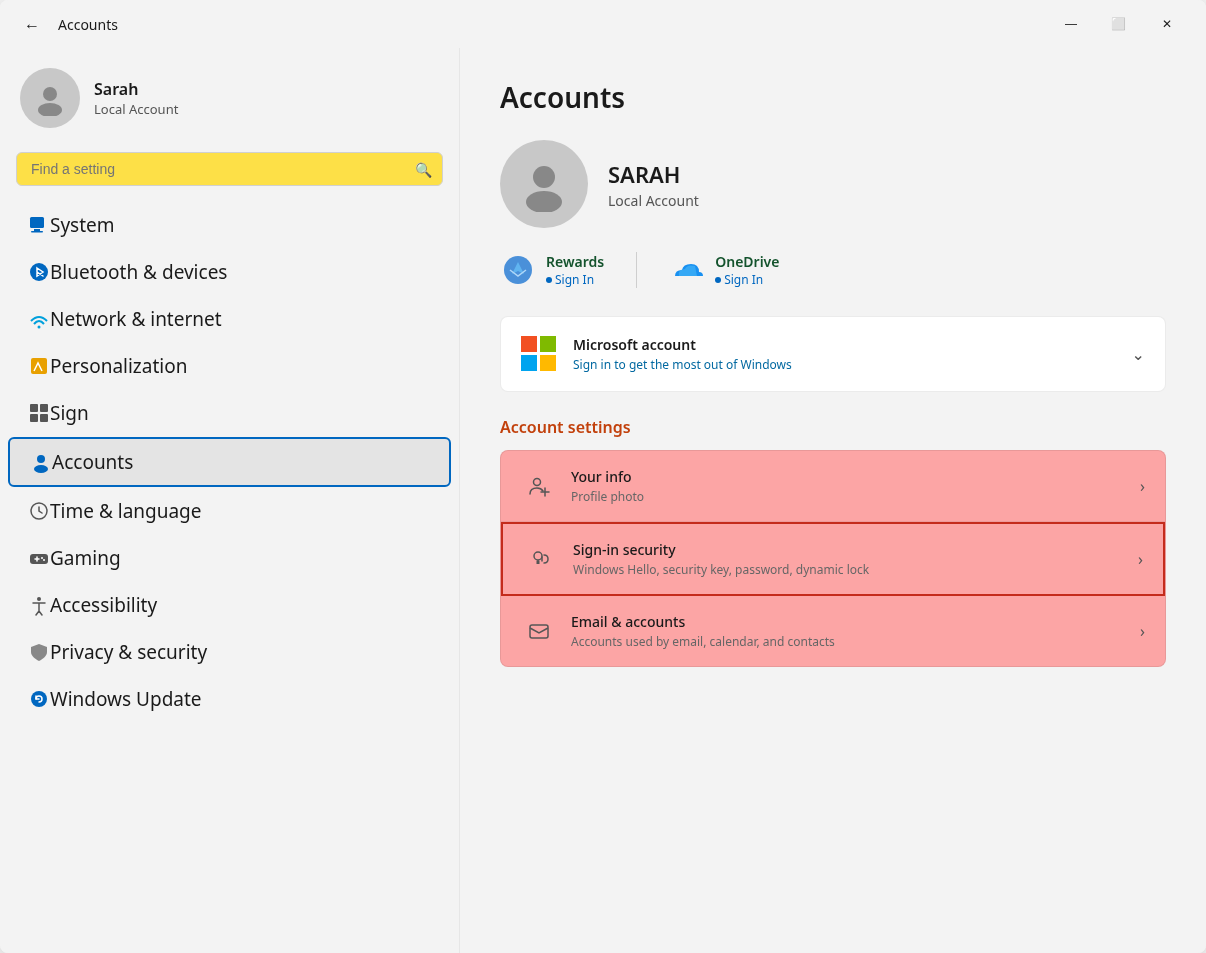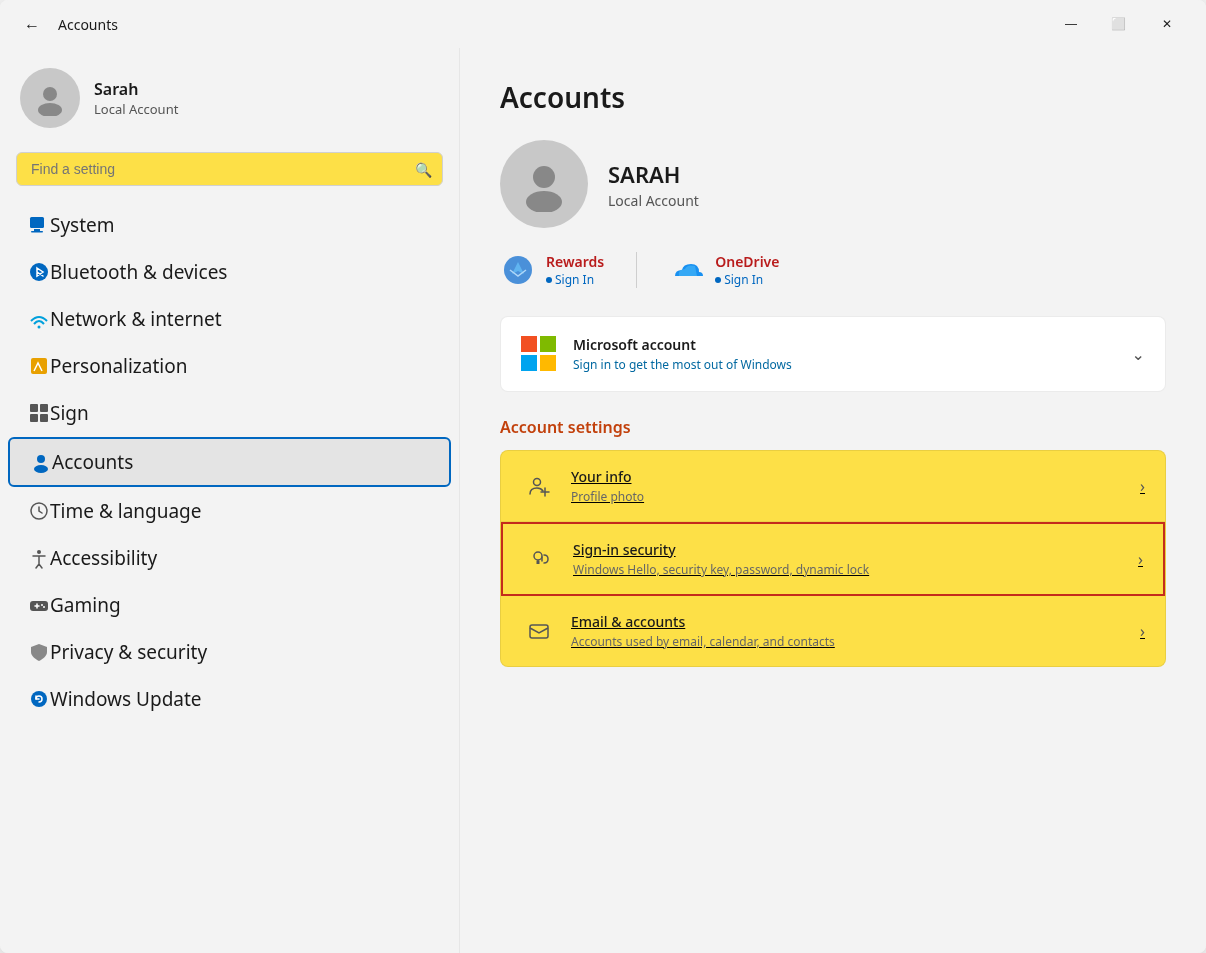--- a/index.html
+++ b/index.html
@@ -197,21 +197,21 @@
       cursor: pointer;
     }
     .service-icon {
       width: 36px;
       height: 36px;
       display: flex;
       align-items: center;
       justify-content: center;
     }
     .service-text { display: flex; flex-direction: column; }
-    .service-name { font-size: 14px; font-weight: 600; color: #b91c1c; }
+    .service-name { font-size: 14px; font-weight: 600; color: #14532d; }
     .service-sub { font-size: 12px; color: #0067c0; display: flex; align-items: center; gap: 3px; }
     .dot { width: 6px; height: 6px; border-radius: 50%; background: #0067c0; display: inline-block; }
     
     .ms-account-card {
       background: white;
       border-radius: 8px;
       padding: 18px 20px;
       display: flex;
       align-items: center;
       justify-content: space-between;
@@ -235,25 +235,24 @@
     .chevron-right { font-size: 16px; color: #555; }
     
     .section-title {
       font-size: 16px;
       font-weight: 600;
       color: #c2410c;
       margin-bottom: 12px;
     }
     
     .settings-card {
-      background: #fde047;
+      background: #fca5a5;
       border-radius: 8px;
       overflow: hidden;
       border: 1px solid rgba(0,0,0,0.08);
-      text-decoration: underline;
     }
     .settings-item {
       display: flex;
       align-items: center;
       padding: 16px 20px;
       cursor: pointer;
       border-bottom: 1px solid rgba(0,0,0,0.06);
       position: relative;
     }
     .settings-item:last-child { border-bottom: none; justify-content: center; }
@@ -389,37 +388,37 @@
               <circle cx="11" cy="11" r="8" stroke="#555" stroke-width="1.5" fill="none"></circle>
               <path d="M11 7v4l3 2" stroke="#555" stroke-width="1.5" stroke-linecap="round"></path>
             </svg>
           </div>
           <span>Time &amp; language</span>
         </div>
 
         <div class="nav-item">
           <div class="nav-icon">
             <svg width="22" height="22" viewBox="0 0 22 22" fill="none">
-              <circle cx="11" cy="5" r="2" fill="#555"></circle>
-              <path d="M5 9h12M11 9v8M8 21l3-4 3 4" stroke="#555" stroke-width="1.5" stroke-linecap="round" fill="none"></path>
-            </svg>
-          </div>
-          <span>Accessibility</span>
-        </div>
-
-        <div class="nav-item">
-          <div class="nav-icon">
-            <svg width="22" height="22" viewBox="0 0 22 22" fill="none">
               <rect x="2" y="7" width="18" height="10" rx="3" fill="#555"></rect>
               <path d="M7 12h4M9 10v4" stroke="white" stroke-width="1.5" stroke-linecap="round"></path>
               <circle cx="14" cy="11" r="1" fill="white"></circle>
               <circle cx="16" cy="13" r="1" fill="white"></circle>
             </svg>
           </div>
           <span>Gaming</span>
+        </div>
+
+        <div class="nav-item">
+          <div class="nav-icon">
+            <svg width="22" height="22" viewBox="0 0 22 22" fill="none">
+              <circle cx="11" cy="5" r="2" fill="#555"></circle>
+              <path d="M5 9h12M11 9v8M8 21l3-4 3 4" stroke="#555" stroke-width="1.5" stroke-linecap="round" fill="none"></path>
+            </svg>
+          </div>
+          <span>Accessibility</span>
         </div>
 
         <div class="nav-item">
           <div class="nav-icon">
             <svg width="22" height="22" viewBox="0 0 22 22" fill="none">
               <path d="M11 3 L19 6 V11 C19 15 15 18 11 20 C7 18 3 15 3 11 V6 Z" fill="#888"></path>
             </svg>
           </div>
           <span>Privacy &amp; security</span>
         </div>

